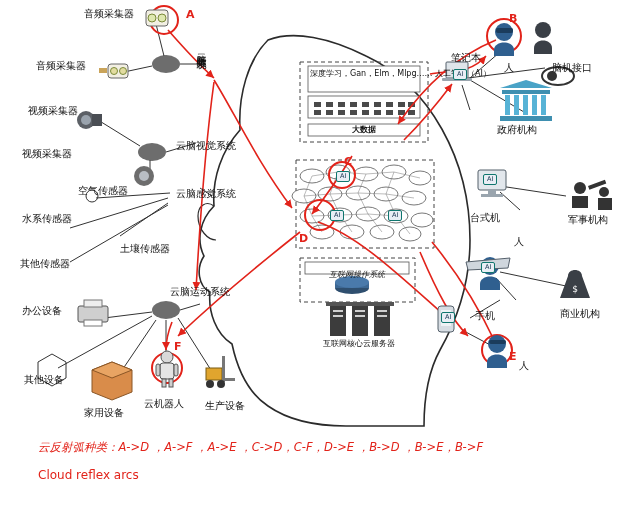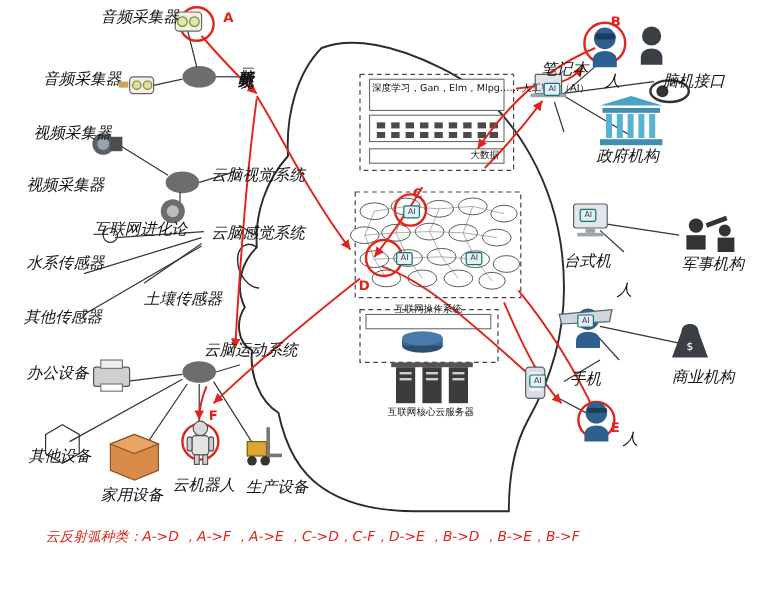--- a/index.html
+++ b/index.html
@@ -7,25 +7,24 @@
     width:640px;height:506px;
     background:#ffffff;
     font-family:"DejaVu Sans","Liberation Sans",sans-serif;
     position:relative;
     overflow:hidden;
   }
   #stage{position:absolute;left:0;top:0;width:640px;height:506px;}
   svg.layer{position:absolute;left:0;top:0;width:640px;height:506px;}
   .lbl{
     position:absolute;
-    font-size:13px;
+    font-size:10px;
     color:#111;
     white-space:nowrap;
     line-height:1.1;
-    font-style:italic;
   }
   .lbl.v{
     writing-mode:vertical-rl;
     white-space:nowrap;
     letter-spacing:1px;
   }
   .title{
     position:absolute;
     font-size:12.5px;
     font-weight:bold;
@@ -395,34 +394,34 @@
 
   <div class="lbl v" style="left:196px;top:46px;">云脑听觉系统</div>
   <div class="lbl" style="left:176px;top:140px;">云脑视觉系统</div>
   <div class="lbl" style="left:176px;top:188px;">云脑感觉系统</div>
   <div class="lbl" style="left:170px;top:286px;">云脑运动系统</div>
 
   <div class="lbl" style="left:84px;top:8px;">音频采集器</div>
   <div class="lbl" style="left:36px;top:60px;">音频采集器</div>
   <div class="lbl" style="left:28px;top:105px;">视频采集器</div>
   <div class="lbl" style="left:22px;top:148px;">视频采集器</div>
-  <div class="lbl" style="left:78px;top:185px;">互联网进化论</div>
+  <div class="lbl" style="left:78px;top:185px;">空气传感器</div>
   <div class="lbl" style="left:22px;top:213px;">水系传感器</div>
   <div class="lbl" style="left:120px;top:243px;">土壤传感器</div>
   <div class="lbl" style="left:20px;top:258px;">其他传感器</div>
   <div class="lbl" style="left:22px;top:305px;">办公设备</div>
   <div class="lbl" style="left:24px;top:374px;text-align:center;">其他设备</div>
   <div class="lbl" style="left:84px;top:407px;">家用设备</div>
   <div class="lbl" style="left:144px;top:398px;">云机器人</div>
   <div class="lbl" style="left:205px;top:400px;">生产设备</div>
 
   <div class="boxlbl" style="left:310px;top:68px;width:108px;">深度学习，Gan，Elm，Mlpg……
 人工智能（AI）</div>
-  <div class="boxlbl" style="left:310px;top:124px;width:108px;font-weight:normal;margin-left:40px;">大数据</div>
-  <div class="boxlbl" style="left:305px;top:252px;width:104px;">互联网操作系统</div>
+  <div class="boxlbl" style="left:310px;top:124px;width:108px;font-weight:bold;">大数据</div>
+  <div class="boxlbl" style="left:305px;top:269px;width:104px;font-style:italic;">互联网操作系统</div>
   <div class="boxlbl" style="left:308px;top:338px;width:102px;">互联网核心云服务器</div>
 
   <div class="lbl" style="left:451px;top:52px;">笔记本</div>
   <div class="lbl" style="left:552px;top:62px;">脑机接口</div>
   <div class="lbl" style="left:504px;top:62px;">人</div>
   <div class="lbl" style="left:497px;top:124px;">政府机构</div>
   <div class="lbl" style="left:470px;top:212px;">台式机</div>
   <div class="lbl" style="left:568px;top:214px;">军事机构</div>
   <div class="lbl" style="left:514px;top:236px;">人</div>
   <div class="lbl" style="left:475px;top:310px;">手机</div>
@@ -438,14 +437,15 @@
   <div class="ai-chip" style="left:388px;top:210px;">AI</div>
 
   <div class="marker" style="left:186px;top:8px;">A</div>
   <div class="marker" style="left:509px;top:12px;">B</div>
   <div class="marker" style="left:344px;top:155px;">C</div>
   <div class="marker" style="left:299px;top:232px;">D</div>
   <div class="marker" style="left:509px;top:350px;">E</div>
   <div class="marker" style="left:174px;top:340px;">F</div>
 
   <div class="footer1">云反射弧种类：A-&gt;D ，A-&gt;F ，A-&gt;E ，C-&gt;D，C-F，D-&gt;E ，B-&gt;D ，B-&gt;E，B-&gt;F</div>
+  <div class="footer2">Cloud reflex arcs</div>
 
 </div>
 
 </body></html>

